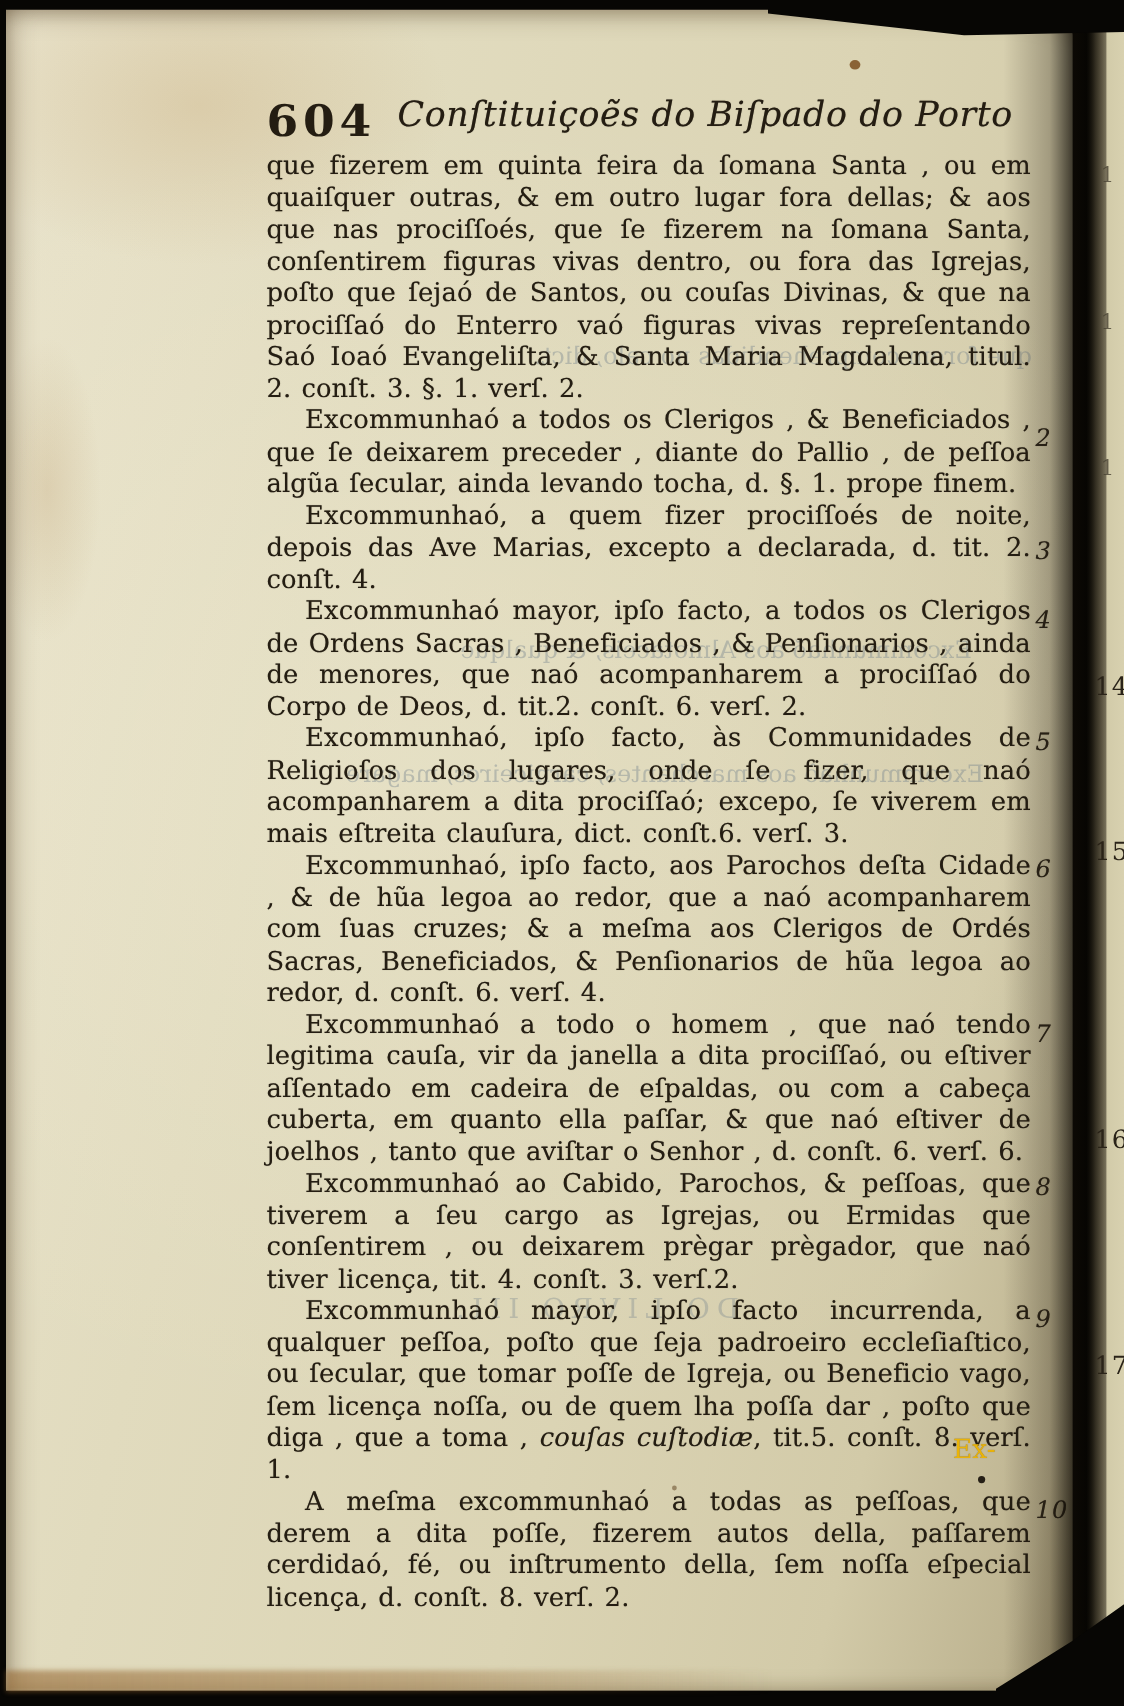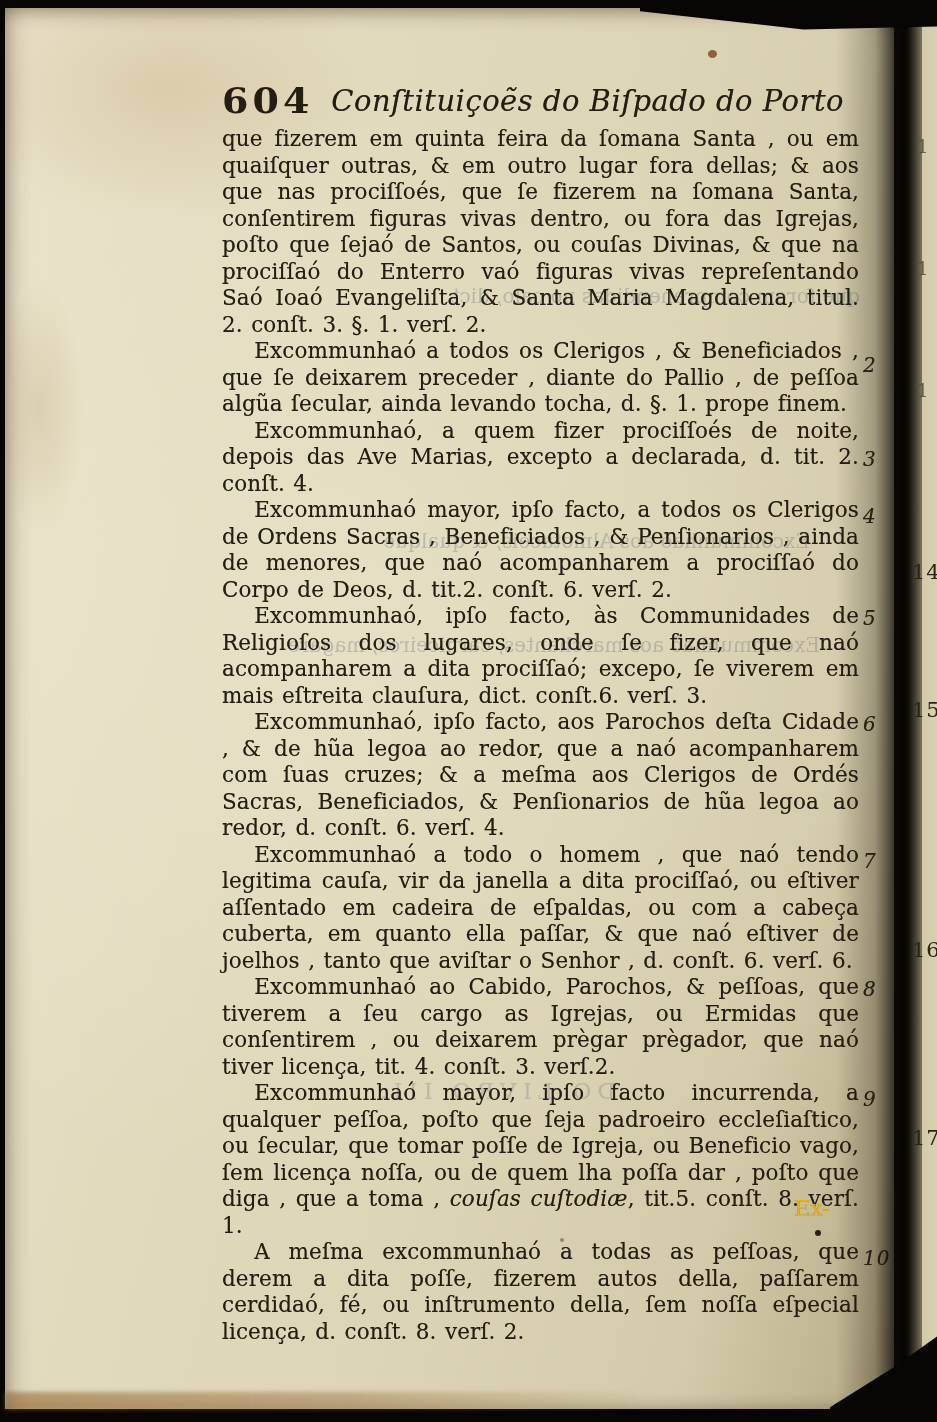--- a/index.html
+++ b/index.html
@@ -43,21 +43,21 @@
   .wedge-top{
     position:absolute;left:640px;top:0;width:297px;height:70px;background:#070604;
     clip-path:polygon(0 0,100% 0,100% 38%,55% 42%,0 16%);
   }
   .wedge-bottom{
     position:absolute;left:830px;top:1300px;width:107px;height:122px;background:#070604;
     clip-path:polygon(100% 30%,100% 100%,0 100%,0 88%,60% 55%);
   }
   
   .header{
-    position:absolute;left:222px;top:78px;width:640px;display:flex;align-items:center;
+    position:absolute;left:222px;top:78px;width:640px;display:flex;align-items:flex-start;
     color:#241d12;
   }
   .pagenum{font-size:38px;font-weight:bold;letter-spacing:4px;transform:scaleY(.95);}
   .running-title{flex:1;text-align:center;font-style:italic;font-size:29px;letter-spacing:.5px;
     text-shadow:0 0 .6px rgba(36,29,18,.55);}
   .body-text{
     position:absolute;left:222px;top:126px;width:637px;
     font-size:21.5px;line-height:26.5px;color:#241d12;text-align:justify;
     word-spacing:1.5px;letter-spacing:.1px;
     text-shadow:0 0 .6px rgba(36,29,18,.5);

